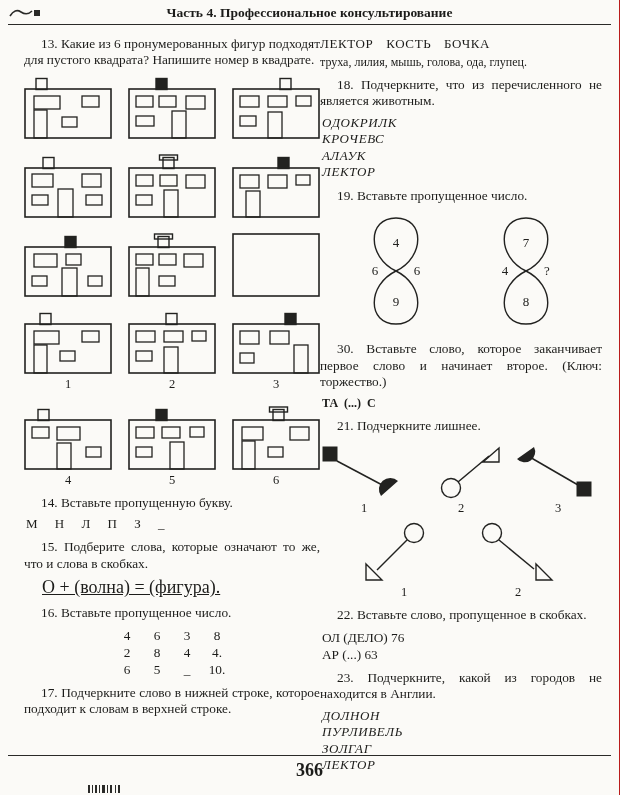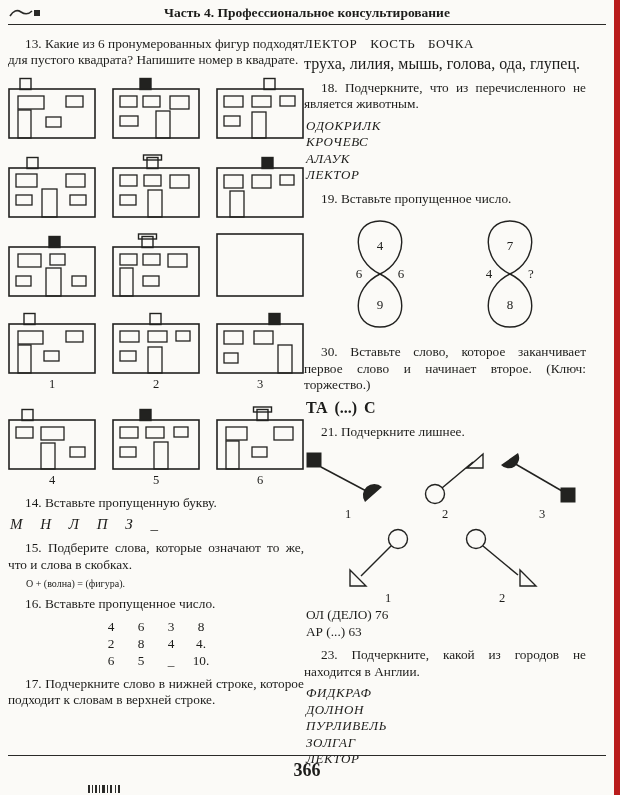--- a/index.html
+++ b/index.html
@@ -6,41 +6,41 @@
   html,body { margin:0; padding:0; }
   body {
     width:620px; height:795px;
     background:#fbfaf7;
     font-family:"Liberation Serif", serif;
     color:#1c1c1a;
   }
   .page {
     position:relative; width:620px; height:795px; overflow:hidden;
     padding:4px 8px 0 8px;
-    border-right:6px solid #b91c1c;
+    border-right:1px solid #b91c1c;
   }
   .header { position:relative; height:18px; }
   .ornament { position:absolute; left:0; top:2px; }
   .header-title { text-align:center; font-weight:bold; font-size:13.5px; line-height:18px; }
   .header-rule { border-top:1.6px solid #2a2a28; margin-top:2px; }
-  .columns { display:flex; margin-top:4px; }
+  .columns { display:flex; margin-top:4px;margin-left:16px; }
   .col { width:296px; }
   .col.right { width:282px; }
   p.q { margin:7px 0 5px; font-size:13.3px; line-height:1.24; text-indent:17px; text-align:justify; }
   .house-grid { display:flex; flex-wrap:wrap; justify-content:space-between; row-gap:14px; margin:6px 0 4px; }
   .house-grid.numbered { margin-top:12px; }
   .house-cell { width:88px; display:flex; flex-direction:column; align-items:center; }
   .house-label { font-size:12.5px; margin-top:2px; }
-  .letter-seq { font-size:15px; margin:4px 0 2px 2px; letter-spacing:7px;font-style:italic; }
-  .formula { font-size:10px; margin:2px 0 2px 18px; }
+  .letter-seq { font-size:13px; margin:4px 0 2px 2px; letter-spacing:7px; }
+  .formula { font-size:18px; margin:2px 0 2px 18px;text-decoration:underline; }
   .num-table { margin:3px 0 2px 88px; }
   .num-row { display:flex; }
   .num-cell { width:30px; text-align:center; font-size:13.3px; line-height:17px; }
   .caps-line { font-size:13px; letter-spacing:0.6px; word-spacing:9px; margin-top:7px; }
-  .plain-line { font-size:16px; margin-top:3px; }
+  .plain-line { font-size:12px; margin-top:3px; }
   .plain-line.spaced { margin:2px 0 2px 2px; word-spacing:3px;font-weight:bold; }
   .options { margin:1px 0 3px 2px; }
   .options div { font-size:13px; letter-spacing:0.6px; line-height:16.5px;font-style:italic; }
   .eights { display:flex; justify-content:center; gap:52px; margin:8px 0 2px; }
   .fig-row { display:flex; justify-content:space-between; margin:10px 0 0; }
   .fig-row.row2 { justify-content:center; gap:34px; margin-top:4px; }
   .fig { display:flex; flex-direction:column; align-items:center; }
   .fig-label { font-size:12.5px; margin-top:1px; }
   .puzzle-line { font-size:13.3px; line-height:17px; margin-left:2px; }
   .footer { position:absolute; left:8px; right:8px; bottom:14px; border-top:1.4px solid #2a2a28; padding-top:4px; }
@@ -333,28 +333,28 @@
           <div class="fig">
             <svg width="80" height="64" viewBox="0 0 80 64">
               <circle cx="14" cy="13" r="9.5" fill="none" stroke="#222220" stroke-width="1.4"></circle>
               <line x1="21" y1="20" x2="56" y2="49" stroke="#222220" stroke-width="1.5"></line>
               <polygon points="58,44 74,60 58,60" fill="none" stroke="#222220" stroke-width="1.4"></polygon>
             </svg>
             <div class="fig-label">2</div>
           </div>
         </div>
 
+      <p class="q">22. Вставьте слово, пропущенное в скобках.</p>
       <div id="q22-lines">
           <div class="puzzle-line">ОЛ (ДЕЛО) 76</div>
           <div class="puzzle-line">АР (...) 63</div>
         </div>
 
       <p class="q">23. Подчеркните, какой из городов не находится в Англии.</p>
       <div class="options" id="q23-options">
-          <div>ФИДКРАФ</div>
           <div>ДОЛНОН</div>
           <div>ПУРЛИВЕЛЬ</div>
           <div>ЗОЛГАГ</div>
           <div>ЛЕКТОР</div>
         </div>
     </div>
   </div>
 
   <div class="footer">
     <div class="page-number">366</div>

